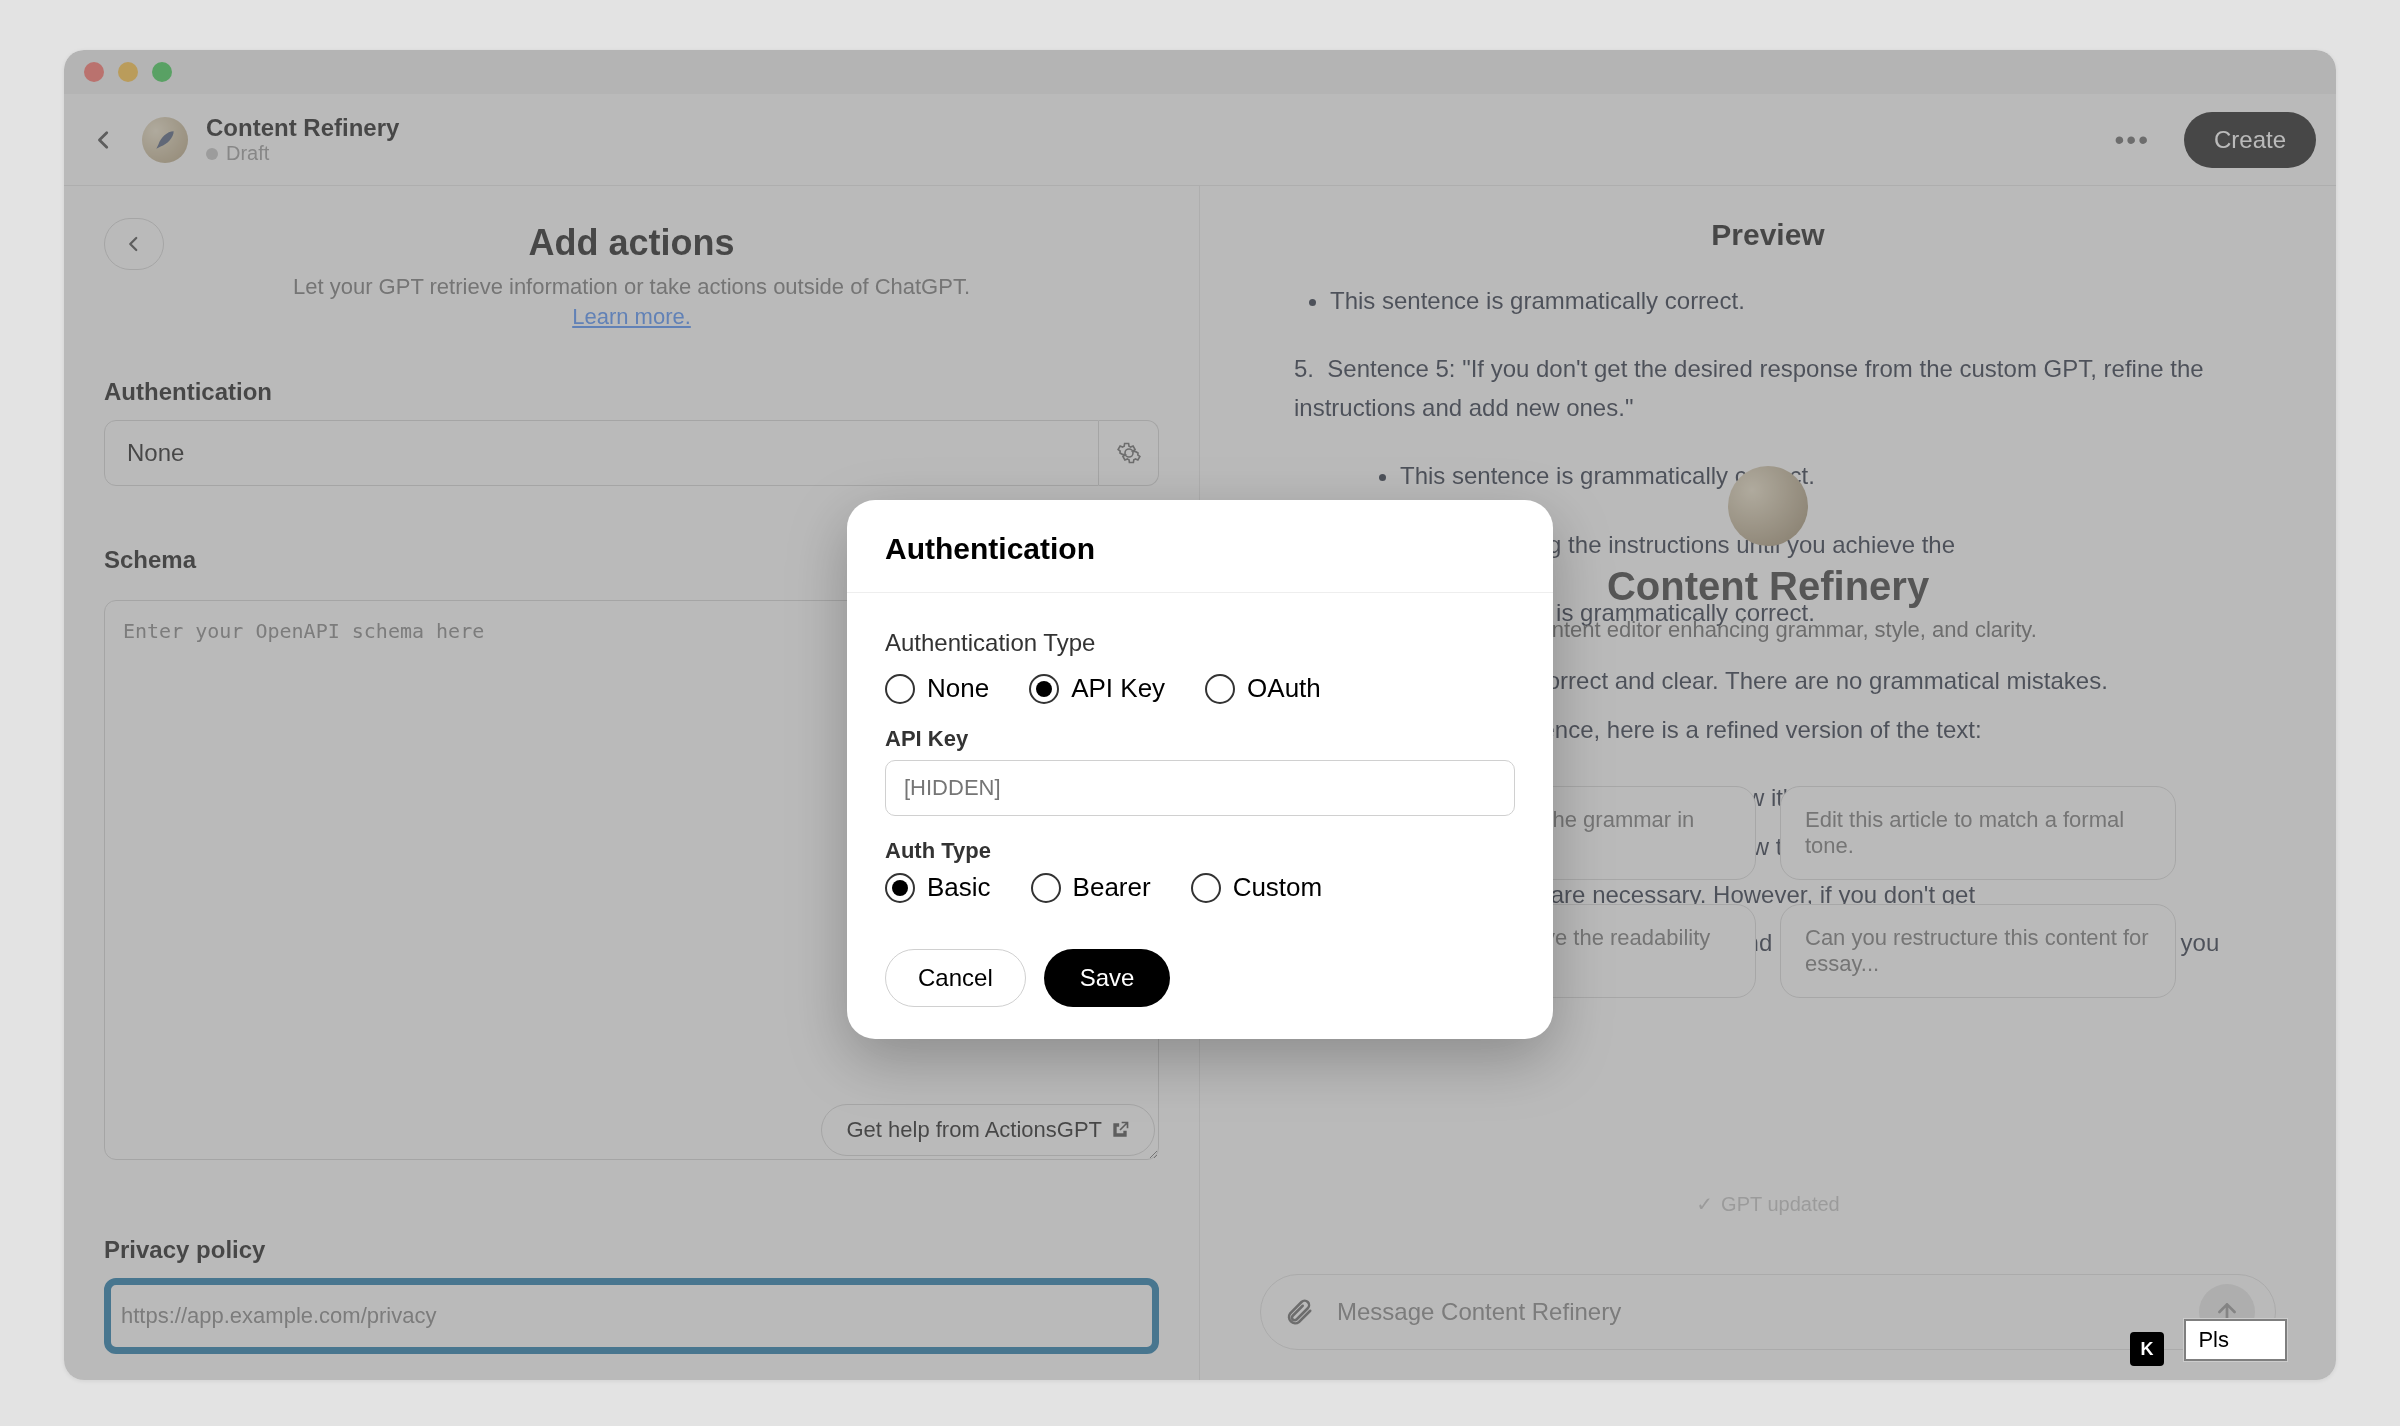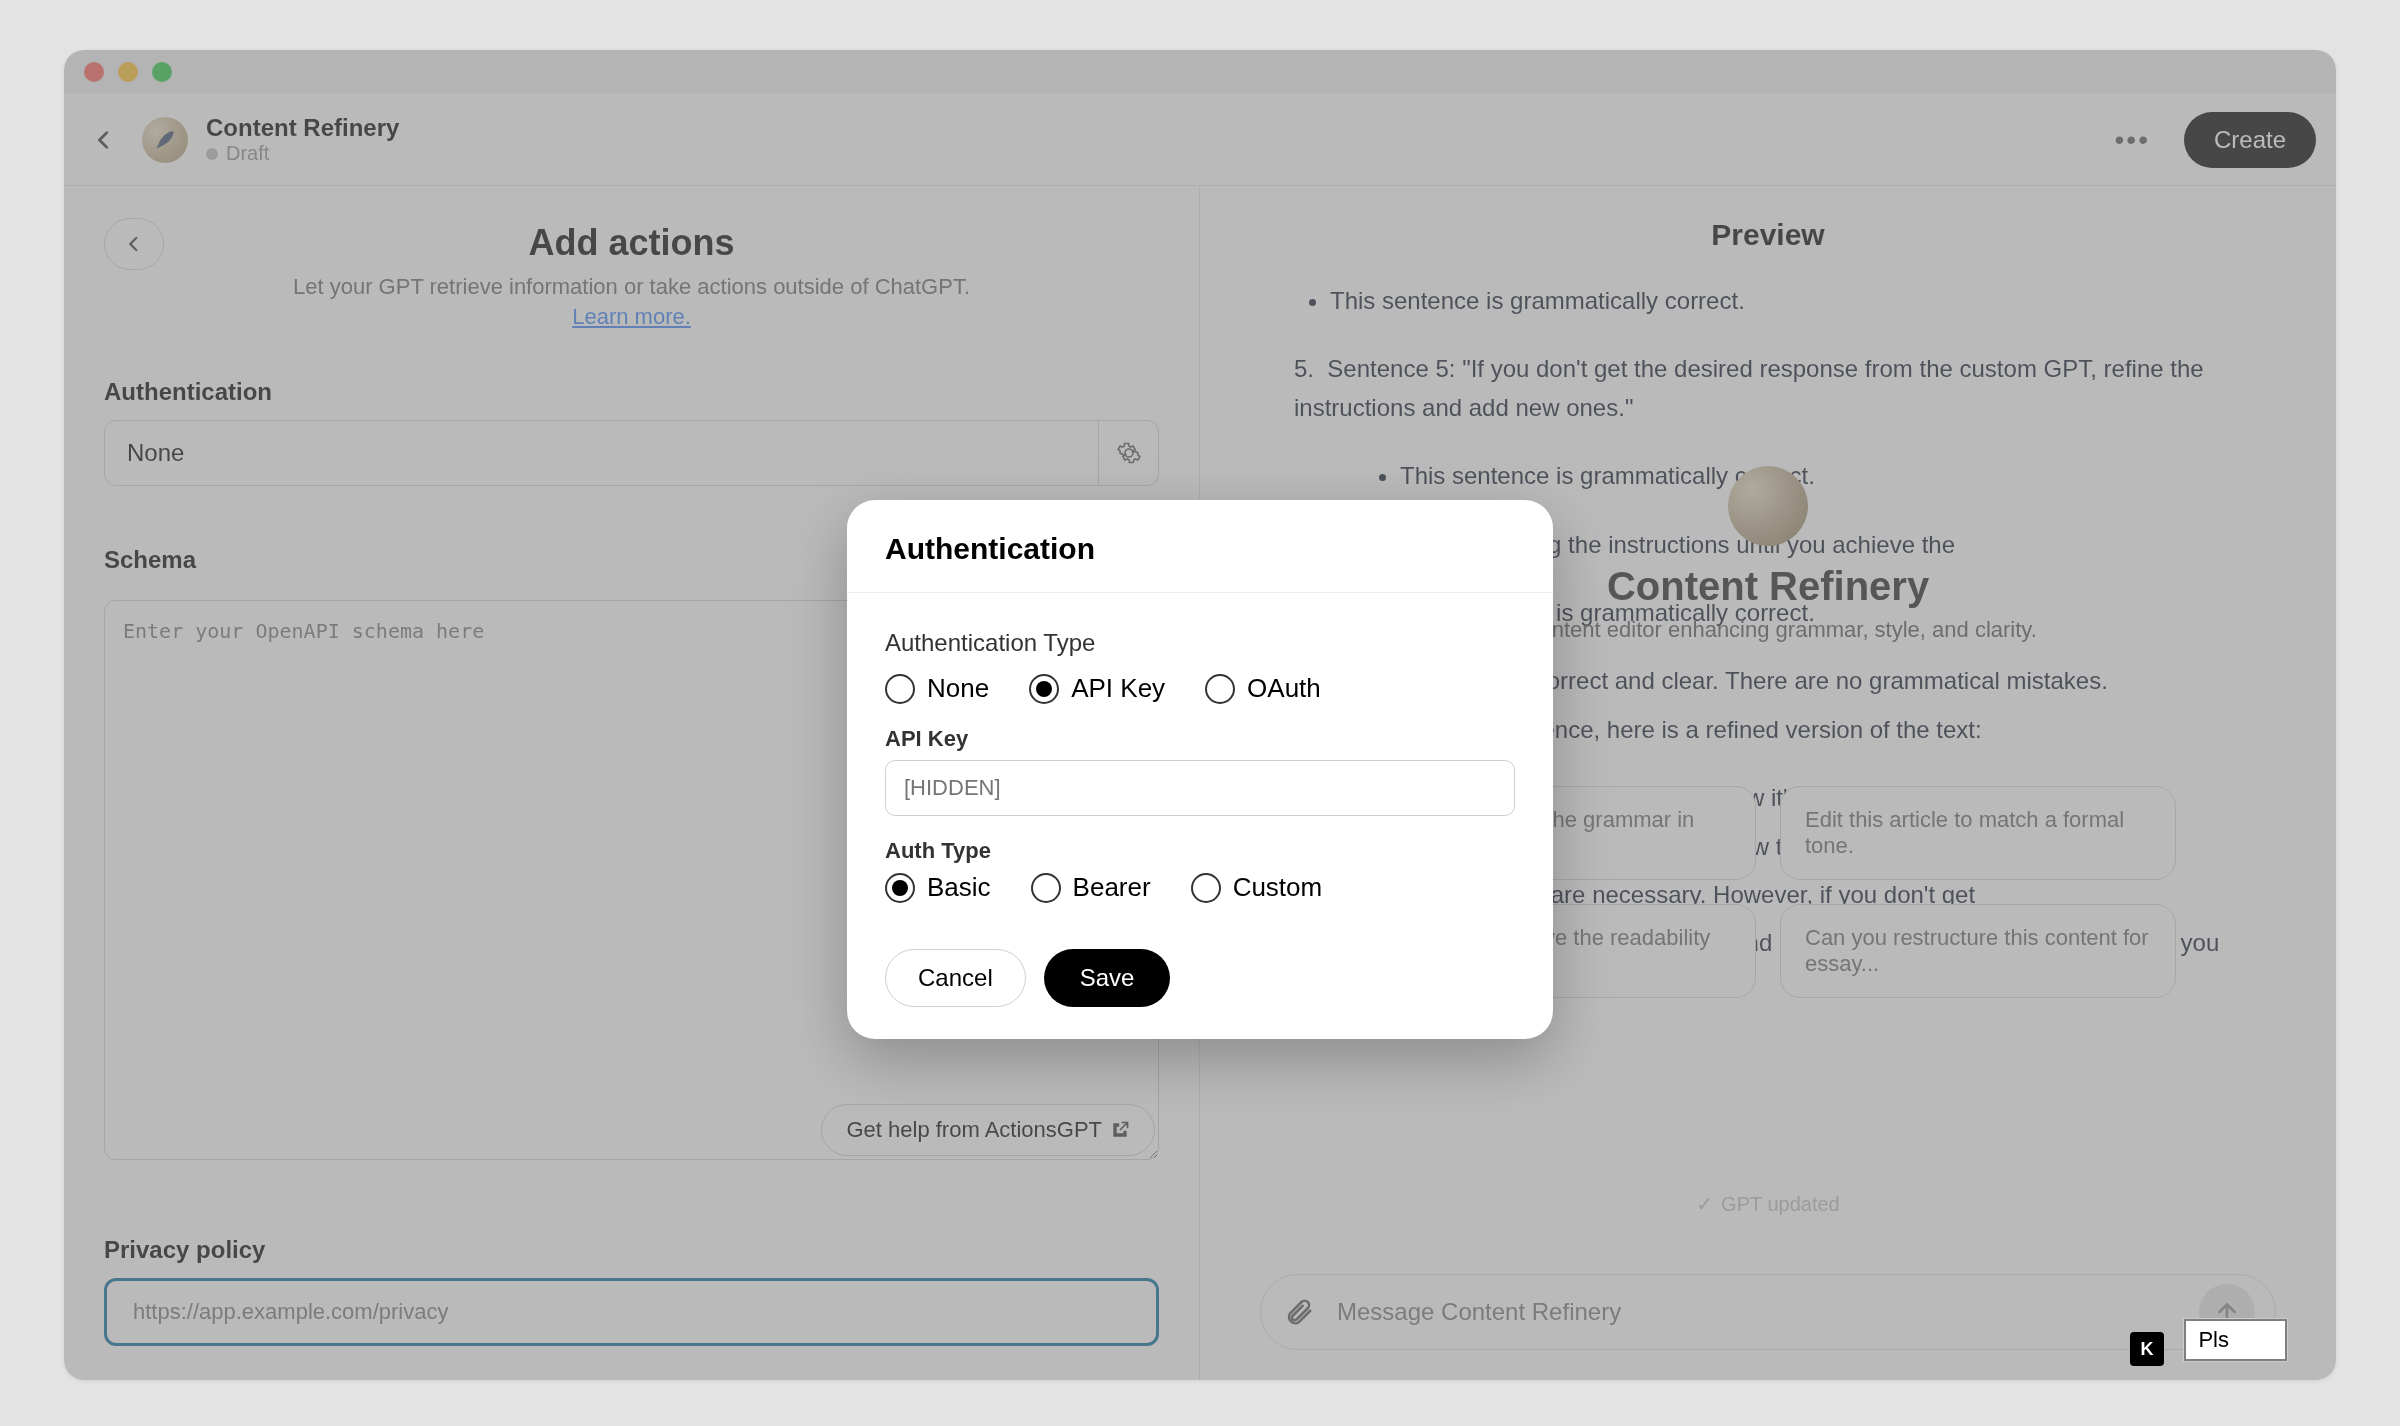--- a/index.html
+++ b/index.html
@@ -29,21 +29,21 @@
 .sec-sub { margin-top: 10px; font-size: 22px; color:#666; }
 .sec-link { display:block; margin-top: 4px; font-size:22px; color:#3b82f6; text-decoration:underline; cursor:pointer; }
 .field-label { font-size: 24px; font-weight: 600; margin-top: 48px; margin-bottom: 14px; }
 .auth-row { display:flex; gap:0; }
 .auth-value { flex:1; border:1px solid #d0d0d0; border-radius:12px 0 0 12px; padding: 18px 22px; font-size: 24px; }
 .auth-gear { width: 60px; border:1px solid #d0d0d0; border-left:none; border-radius:0 12px 12px 0; display:flex; align-items:center; justify-content:center; cursor:pointer; }
 .schema-row-head { display:flex; align-items:center; justify-content:space-between; margin-top:48px; }
 .import-btn, .help-btn { border:1px solid #d0d0d0; background:#fff; border-radius:999px; padding:12px 24px; font-size:22px; cursor:pointer; display:inline-flex; align-items:center; gap:8px; }
 .schema-box { width:100%; height: 560px; border:1px solid #d0d0d0; border-radius: 12px; margin-top:14px; padding: 18px; font-family: ui-monospace, Menlo, monospace; font-size: 20px; color:#9e9e9e; resize: vertical; position:relative; }
 .help-wrap { display:flex; justify-content:flex-end; margin-top: -60px; padding-right: 4px; position:relative; }
-.privacy-input { width:100%; border:3px solid #0369a1; border-radius:12px; padding:18px 26px; font-size:22px; color:#9e9e9e; }
+.privacy-input { width:100%; border:7px solid #0369a1; border-radius:12px; padding:18px 10px; font-size:22px; color:#9e9e9e; }
 .preview-title { text-align:center; font-size: 30px; font-weight:600; margin-bottom: 30px; }
 .preview-body { color:#0f172a; font-size: 24px; line-height: 1.6; }
 .preview-body li { margin-bottom: 18px; }
 .ol-item { margin-left: 34px; margin-top: 30px; }
 .center-block { text-align:center; margin-top: 40px; }
 .avatar-lg { width:80px; height:80px; border-radius:50%; margin:0 auto 18px; background: radial-gradient(circle at 30% 30%, #e8dcc0, #8a7653); }
 .cr-title { font-size: 40px; font-weight:700; color:#222; }
 .cr-sub { font-size: 22px; color:#555; margin-top:8px; }
 .suggestions { display:grid; grid-template-columns: 1fr 1fr; gap: 24px; margin: 60px 40px 0; }
 .sugg { border:1px solid #d5d5d5; border-radius: 20px; padding: 20px 24px; font-size: 22px; color:#666; text-align:left; cursor:pointer; background:#fff; }

